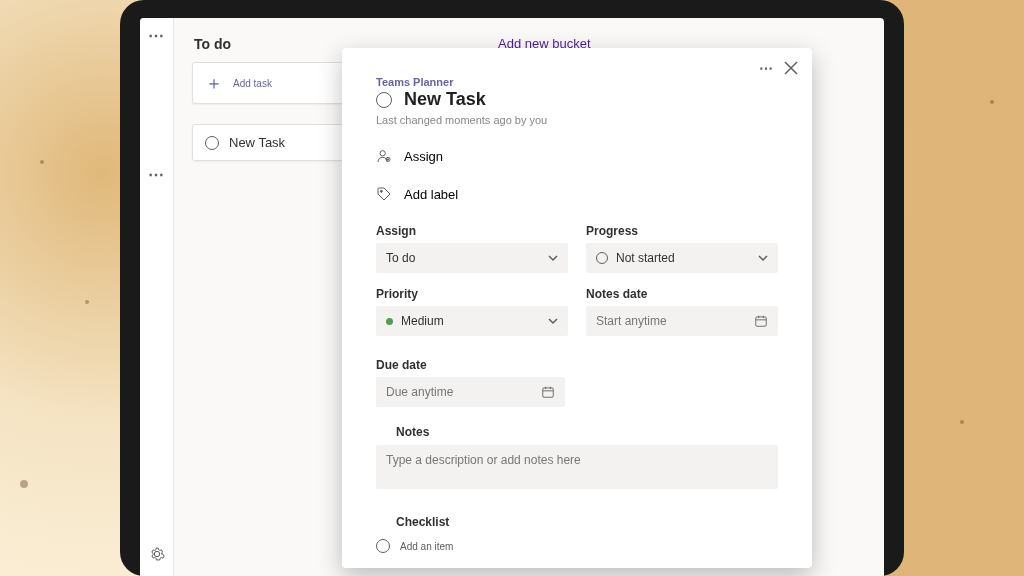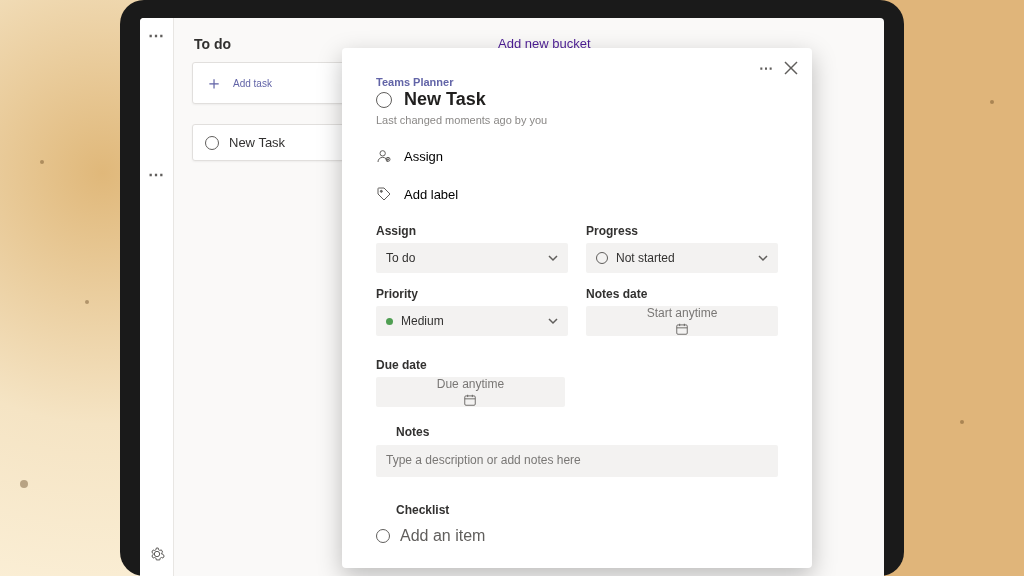--- a/index.html
+++ b/index.html
@@ -65,31 +65,31 @@
   .form-grid.single { grid-template-columns:1fr; max-width:47%; }
   .field-label { font-size:12px; font-weight:600; color:#323130; margin-bottom:5px; display:block;}
   .select, .dateinput {
     background:#f3f2f1; border:none; border-radius:2px; height:30px;
     display:flex; align-items:center; justify-content:space-between;
     padding:0 10px; font-size:12px; color:#323130; cursor:pointer;
   }
   .select .left { display:flex; align-items:center; gap:8px; }
   .chev { width:10px; height:10px; }
   .chev polyline { fill:none; stroke:#605e5c; stroke-width:1.5; }
-  .dateinput { color:#797775;flex-direction:column; }
+  .dateinput { color:#797775; }
   .cal-ico { width:14px; height:14px; stroke:#605e5c; fill:none; stroke-width:1.5; }
   .prio-dot { width:7px; height:7px; background:#4f9e52; border-radius:50%; }
   .section-label { font-size:12px; font-weight:600; color:#323130; margin-top:18px;padding-left:20px; }
   .notes {
     width:100%; background:#f3f2f1; border:none; border-radius:2px; margin-top:6px;
-    padding:8px 10px; height:32px; resize:none; font-size:12px; color:#323130;
+    padding:8px 10px; height:44px; resize:none; font-size:12px; color:#323130;
   }
   .notes::placeholder { color:#797775; }
   .checklist-item { display:flex; align-items:center; gap:10px; margin-top:10px; }
-  .checklist-item .ci-label { font-size:16px; color:#605e5c; }
+  .checklist-item .ci-label { font-size:10px; color:#605e5c; }
 </style>
 </head>
 <body>
 
 <div class="speck" style="left:40px; top:160px;"></div>
 <div class="speck" style="left:20px; top:480px; width:8px;height:8px;"></div>
 <div class="speck" style="left:85px; top:300px;"></div>
 <div class="speck" style="left:960px; top:420px;"></div>
 <div class="speck" style="left:990px; top:100px;"></div>
 

